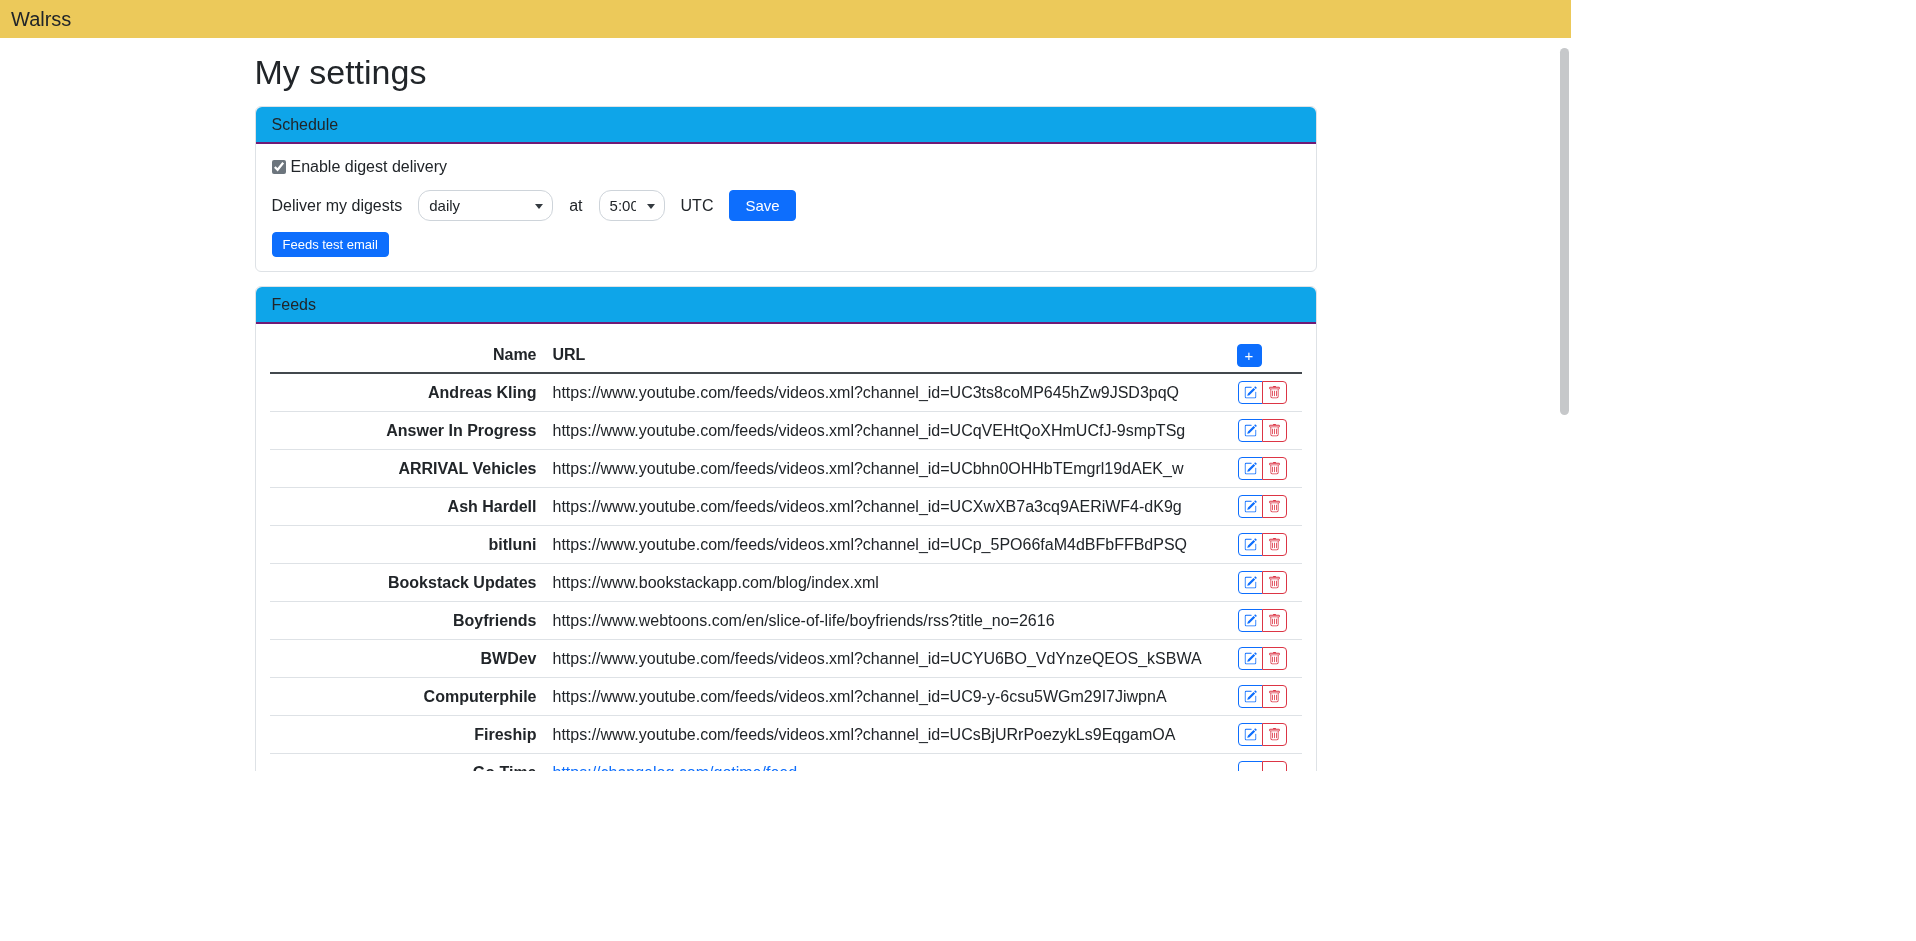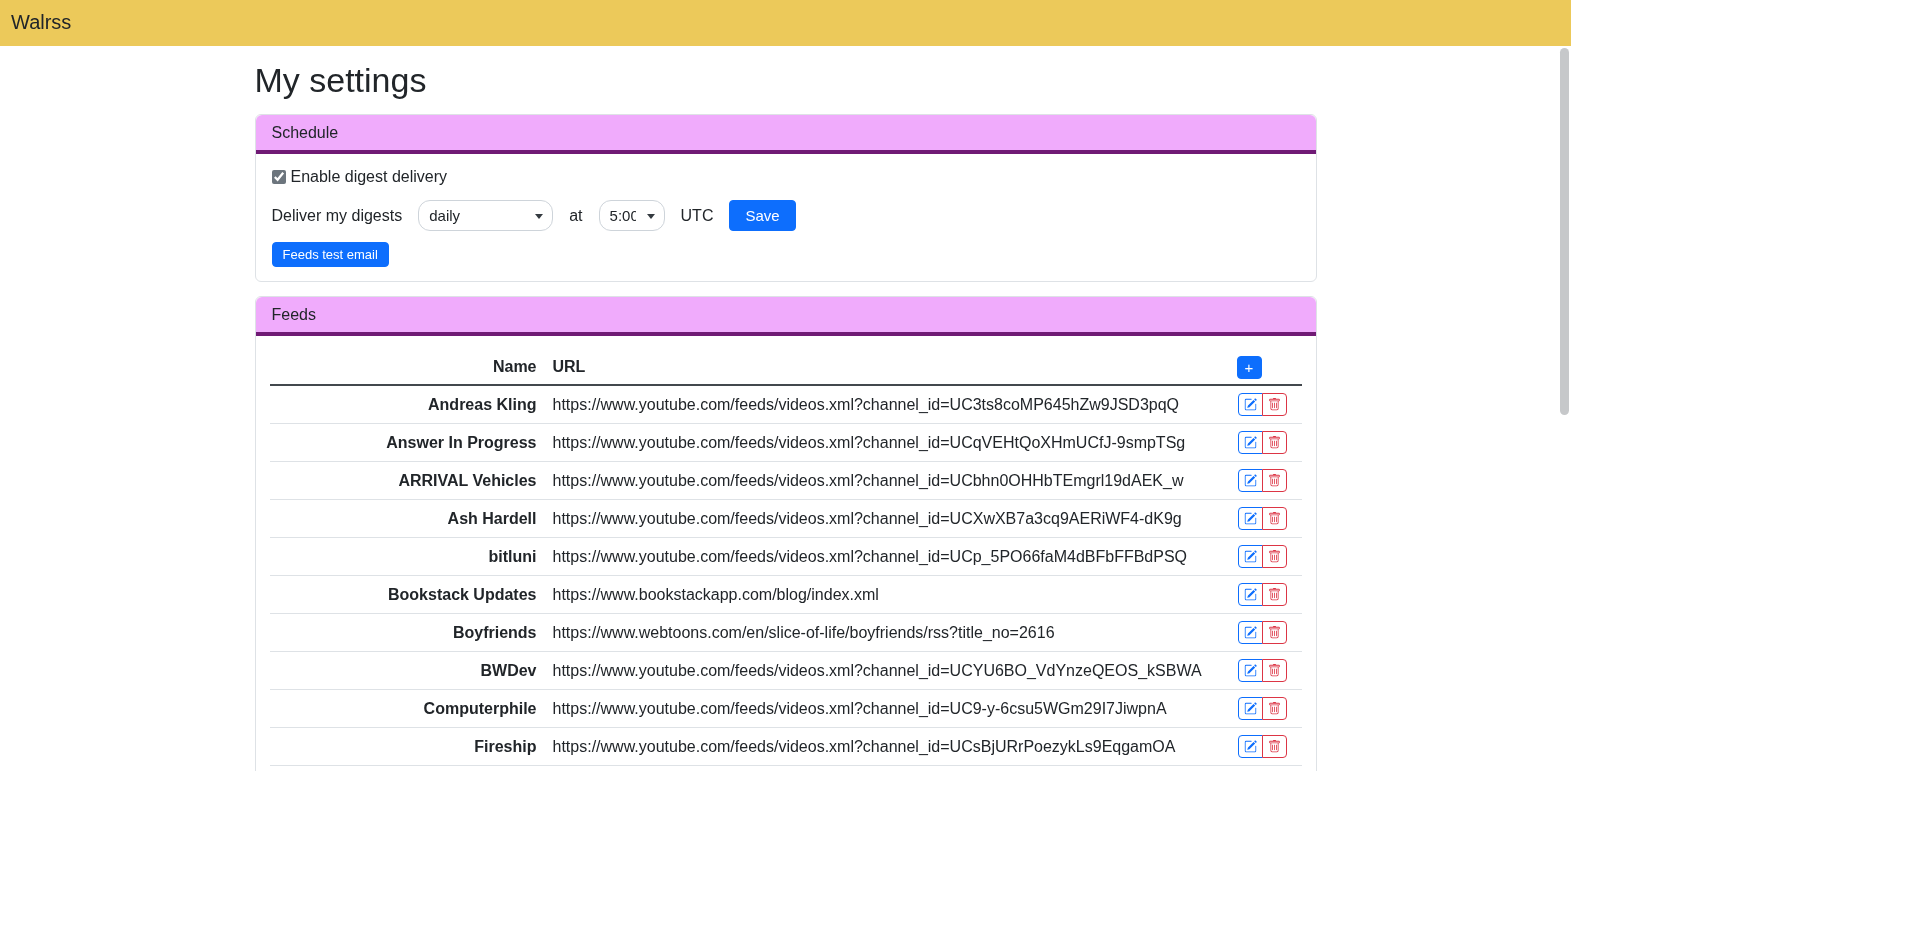--- a/index.html
+++ b/index.html
@@ -15,23 +15,23 @@
 
   .browser-frame {
     position: absolute; top: 0; left: 0;
     width: 1571px; height: 771px;
     background: #ffffff;
     overflow: hidden;
   }
 
   
   .navbar {
-    height: 46px;
+    height: 38px;
     background: #ecc95a;
-    display: flex; align-items: flex-end;
+    display: flex; align-items: center;
     padding: 12px 11px;
   }
   .navbar-brand {
     font-size: 20px; color: #212529; text-decoration: none; cursor: pointer;
   }
 
   
   .scrollbar-thumb {
     position: absolute; right: 2px; top: 48px;
     width: 9px; height: 367px;
@@ -45,22 +45,22 @@
     font-size: 34px; font-weight: 500; line-height: 1.15;
     margin: 0 0 14px 0;
   }
 
   
   .card {
     border: 1px solid #dee2e6; border-radius: 6px; background: #fff;
   }
   .feeds-card { margin-top: 14px; }
   .card-header {
-    background: #f0abfc;
-    border-bottom: 4px solid #701a75;
+    background: #0ea5e9;
+    border-bottom: 2px solid #701a75;
     border-radius: 6px 6px 0 0;
     padding: 7px 16px;
     font-size: 16px; line-height: 21px;
   }
   .card-body { padding: 14px 16px; }
   .feeds-body { padding: 14px 14px 0 14px; }
 
   
   .form-check { display: inline-flex; align-items: center; gap: 5px; font-size: 16px; cursor: default; }
   .form-check input[type="checkbox"] { width: 14px; height: 14px; margin: 0; accent-color: #6c757d; }

